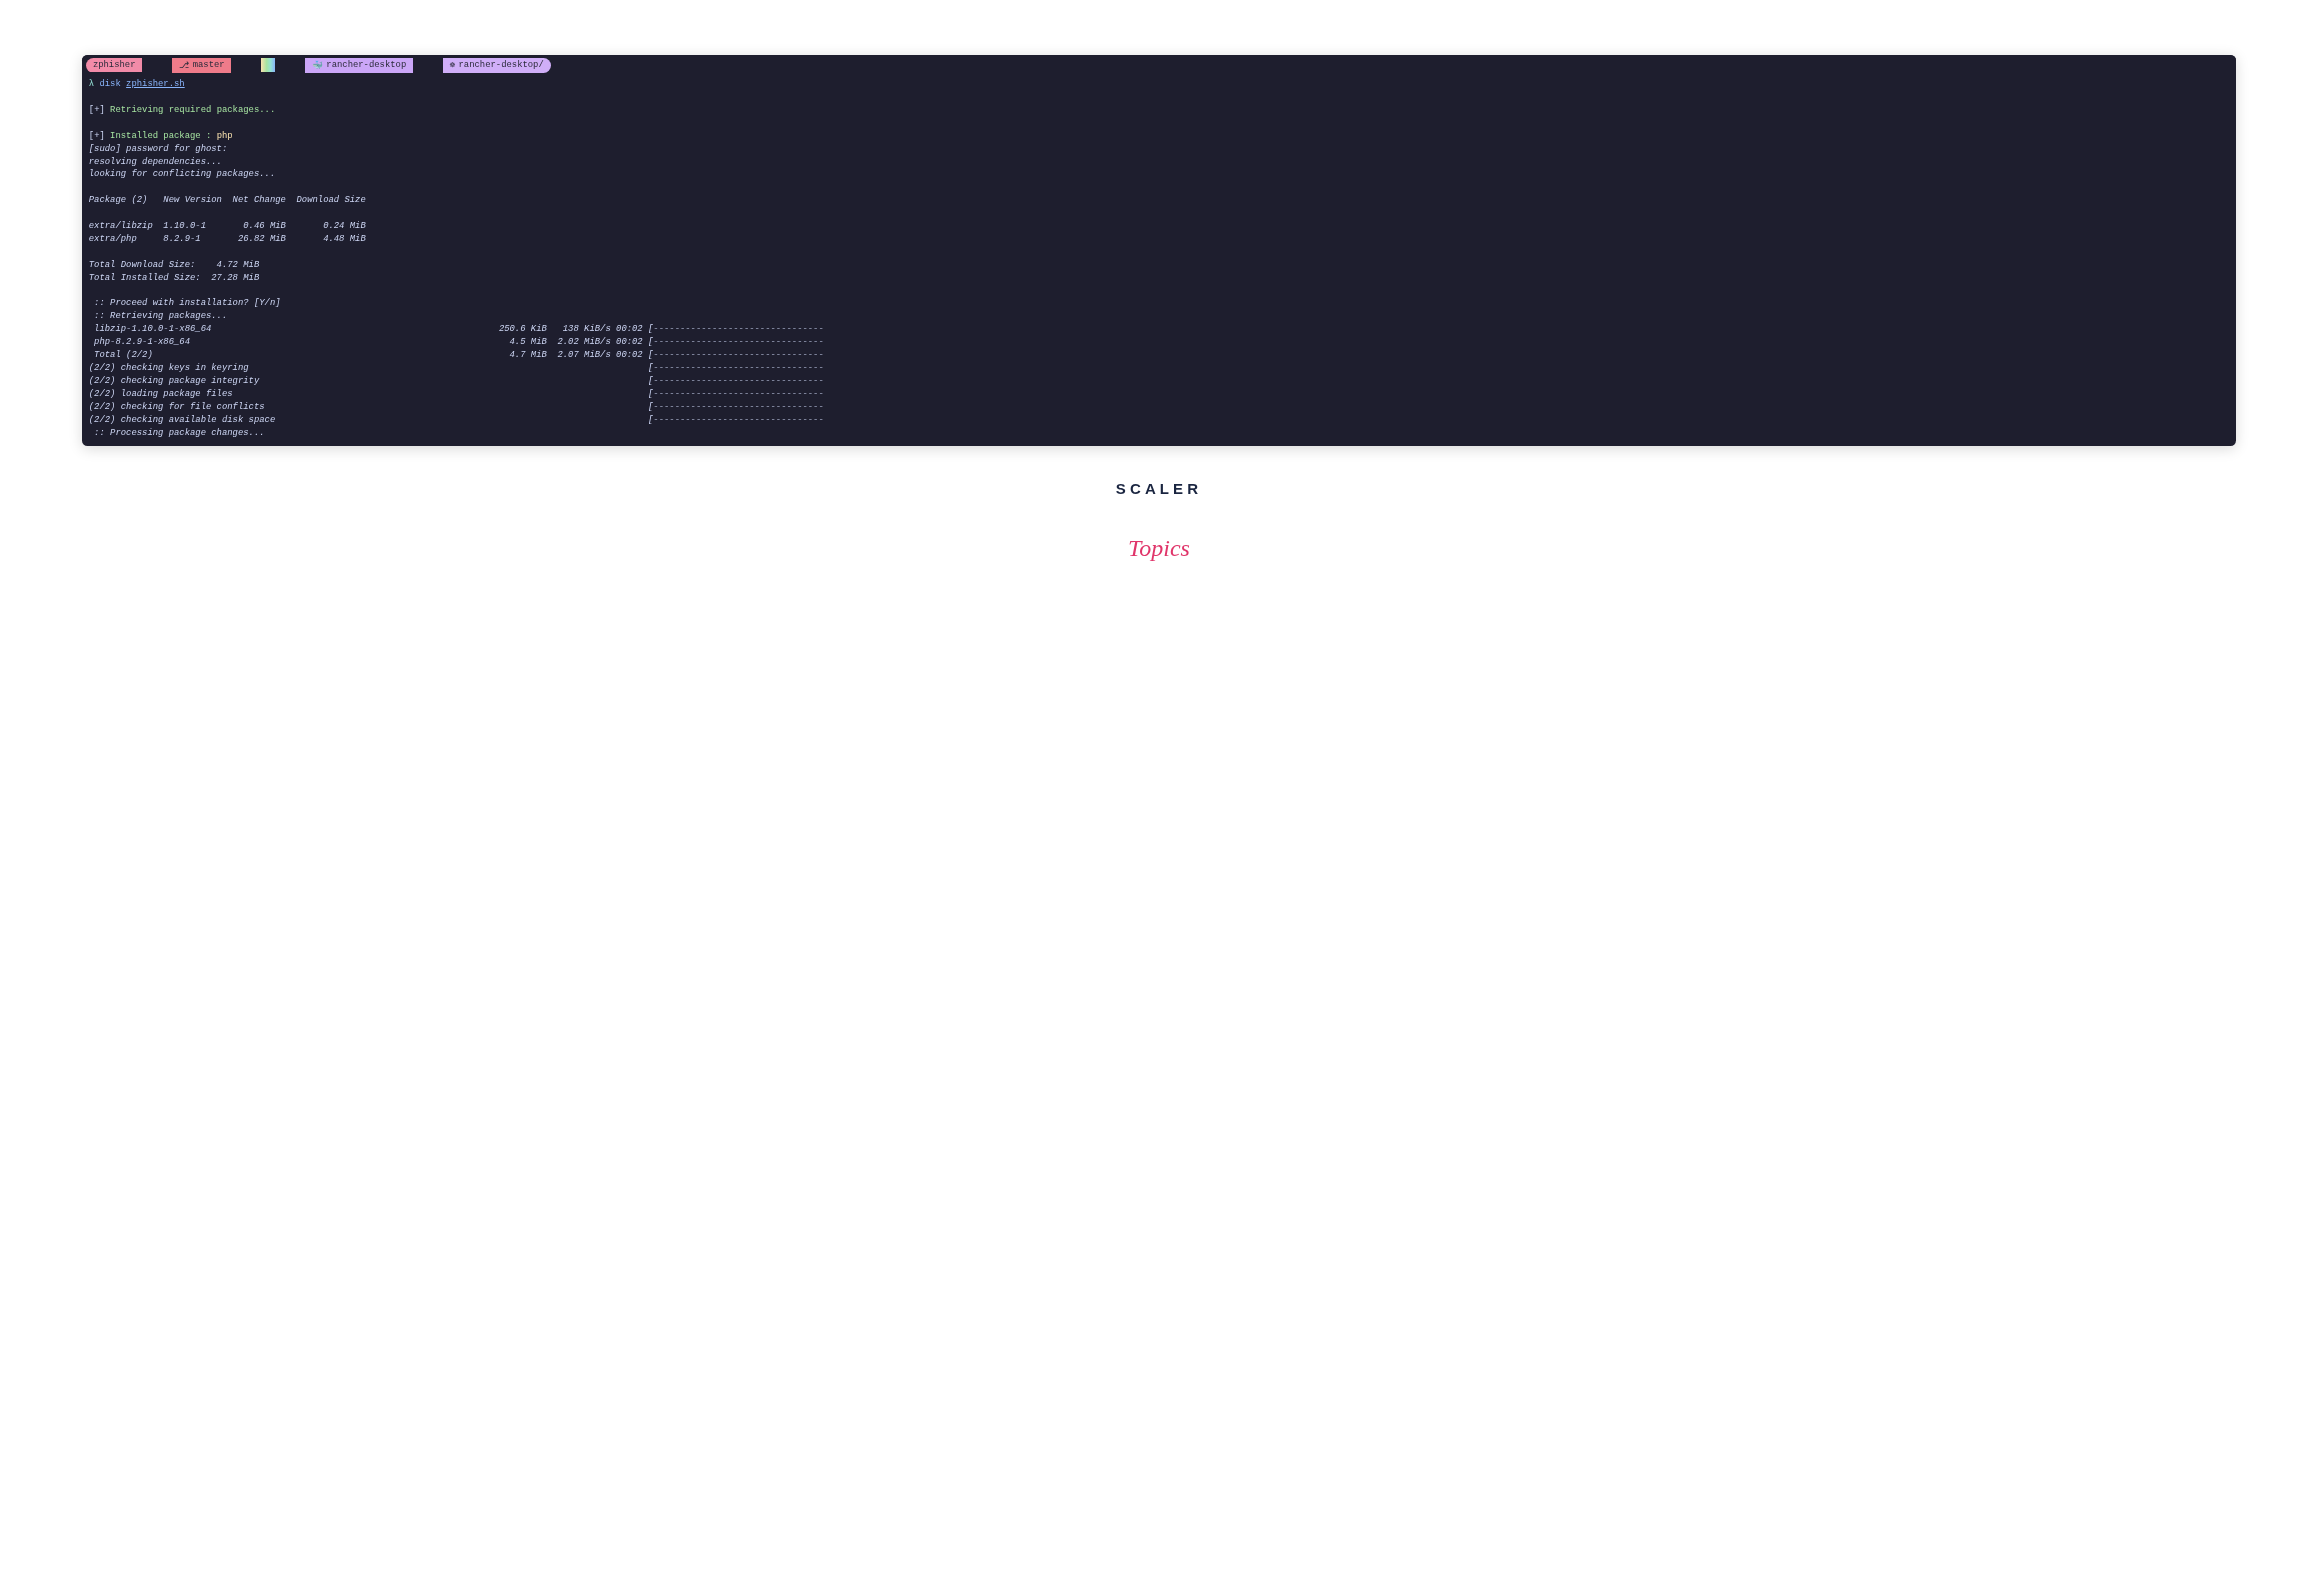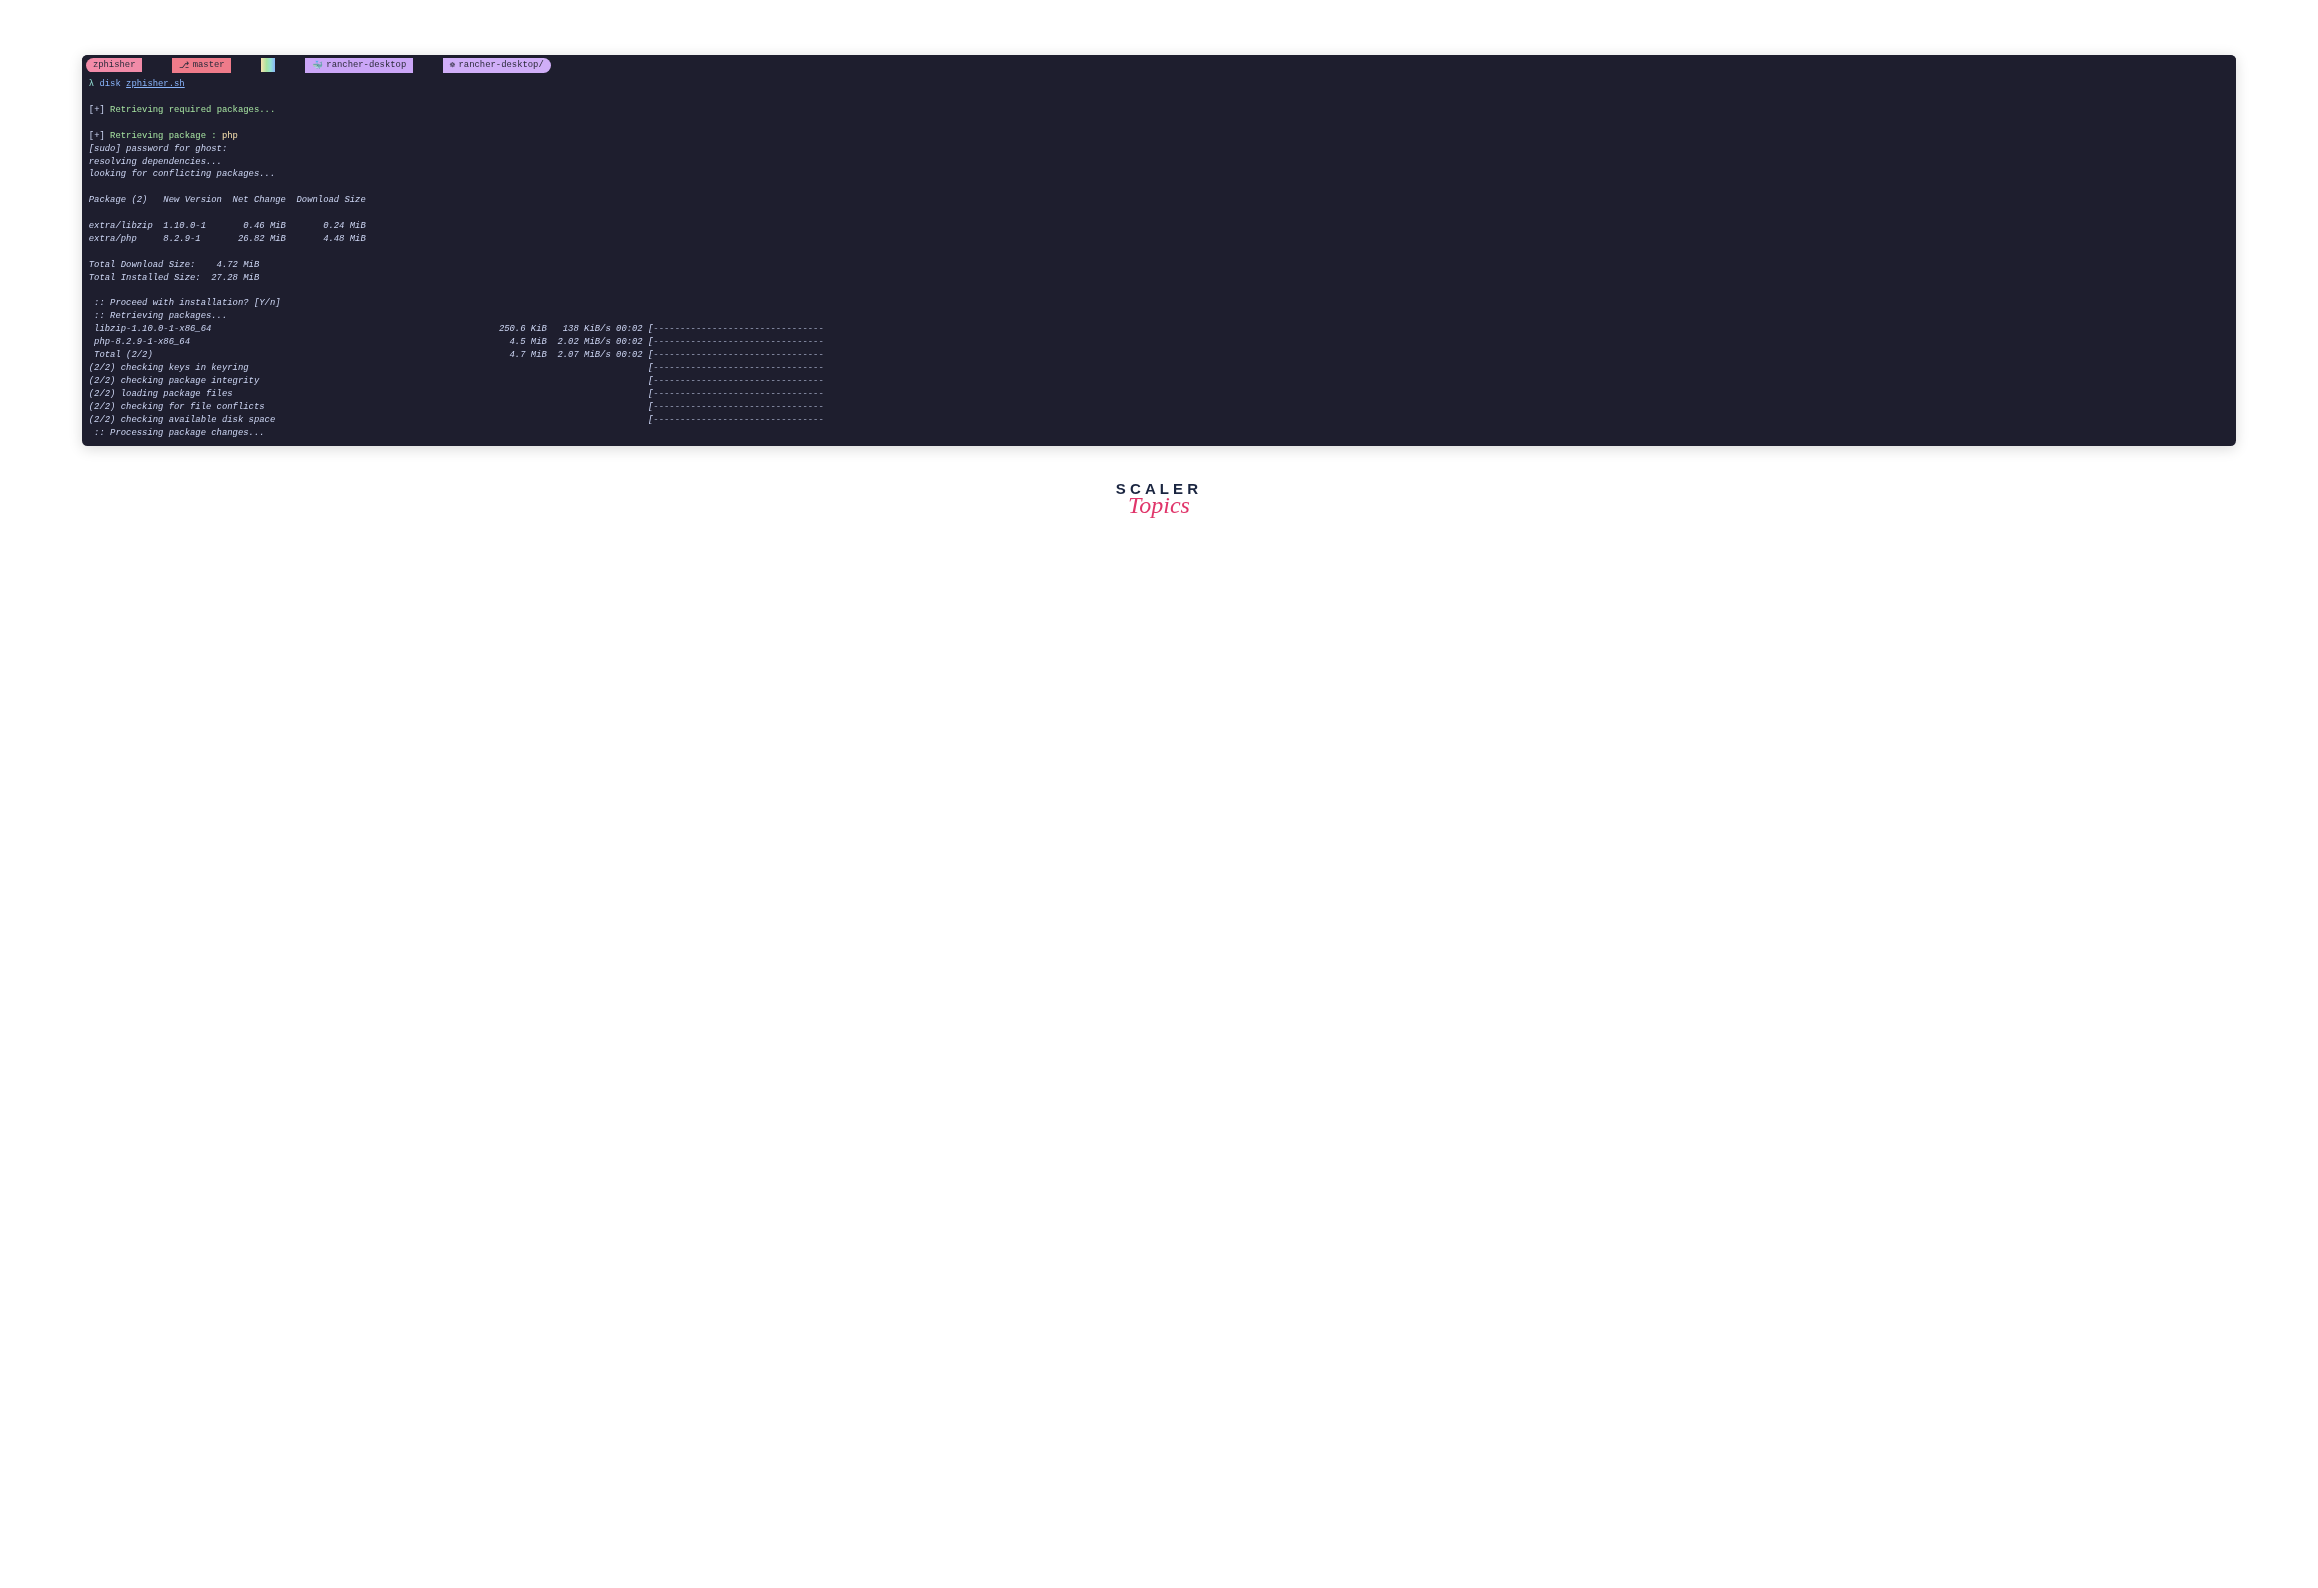--- a/index.html
+++ b/index.html
@@ -69,20 +69,21 @@
     .plus { color: #cdd6f4; }
     .inst-text { color: #a6e3a1; }
     .pkg-name { color: #f9e2af; }
     .normal { color: #cdd6f4; font-style: italic; }
     .footer-brand {
       margin-top: 34px;
       text-align: center;
       display: flex;
       flex-direction: column;
       align-items: center;
+      gap: 43px;
     }
     .scaler-text {
       font-family: 'Arial Black', Arial, sans-serif;
       font-weight: 900;
       letter-spacing: 4.1px;
       font-size: 15px;
       color: #1a2540;
     }
     .topics-text {
       font-family: 'Brush Script MT', cursive;
@@ -114,21 +115,21 @@
         <span>☸</span>
         <span>rancher-desktop/</span>
       </span>
     </div>
   </div>
 
   <div class="terminal-content"><span class="prompt-symbol">λ</span> <span class="cmd-bash">disk</span> <span class="cmd-script">zphisher.sh</span>
 
 <span class="bracket">[</span><span class="plus">+</span><span class="bracket">] </span><span class="inst-text">Retrieving required packages...</span>
 
-<span class="bracket">[</span><span class="plus">+</span><span class="bracket">] </span><span class="inst-text">Retrieving package : </span><span class="pkg-name">php</span>
+<span class="bracket">[</span><span class="plus">+</span><span class="bracket">] </span><span class="inst-text">Installed package : </span><span class="pkg-name">php</span>
 <span class="normal">[sudo] password for ghost:</span>
 <span class="normal">resolving dependencies...</span>
 <span class="normal">looking for conflicting packages...</span>
 
 <span class="normal">Package (2)   New Version  Net Change  Download Size</span>
 
 <span class="normal">extra/libzip  1.10.0-1       0.46 MiB       0.24 MiB</span>
 <span class="normal">extra/php     8.2.9-1       26.82 MiB       4.48 MiB</span>
 
 <span class="normal">Total Download Size:    4.72 MiB</span>

